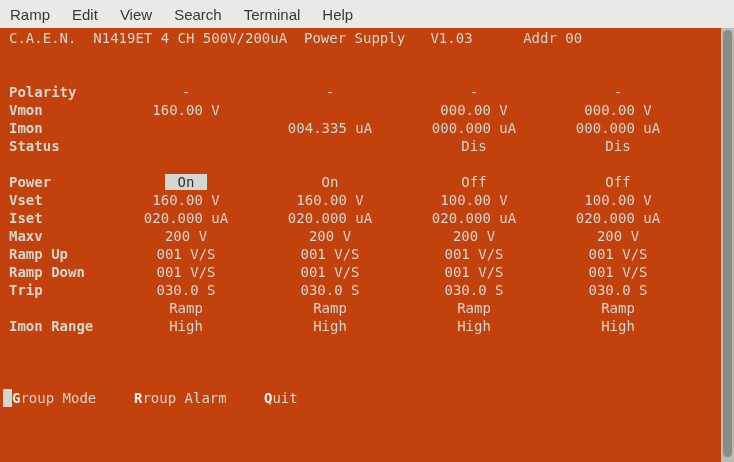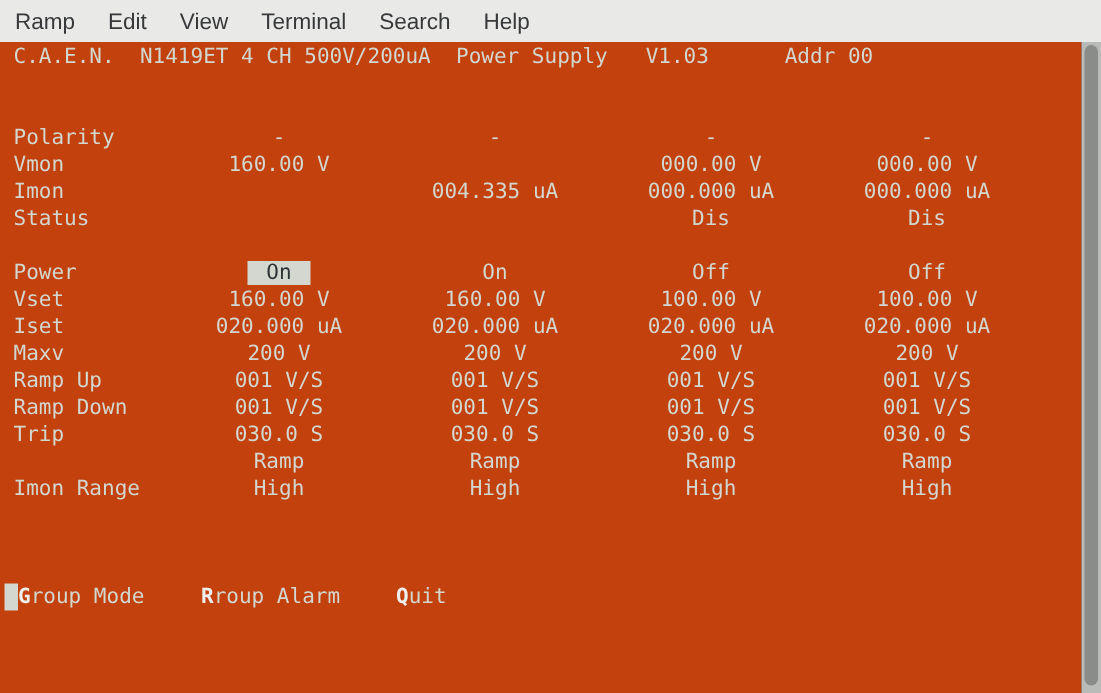--- a/index.html
+++ b/index.html
@@ -8,43 +8,43 @@
   
   .menubar{position:absolute;top:0;left:0;width:734px;height:28px;background:#e9e9e7;
            display:flex;align-items:center;box-sizing:border-box;padding-left:2px;
            font-family:"Liberation Sans",sans-serif;font-size:15px;color:#36383a;}
   .mitem{padding:3px 8px;margin-right:6px;cursor:default;}
   
   .term{position:absolute;top:28px;left:0;width:721px;height:434px;background:#c2410c;
         box-sizing:border-box;padding-top:1px;font-size:14px;color:#d3d7cf;}
   .line{position:relative;height:18px;line-height:18px;white-space:pre;}
   .hdrline{padding-left:9px;}
-  .rlabel{position:absolute;left:9px;top:0;}
+  .rlabel{position:absolute;left:9px;top:0;font-weight:bold;}
   .cell{position:absolute;top:0;width:144px;text-align:center;}
   .c0{left:114px}.c1{left:258px}.c2{left:402px}.c3{left:546px}
   .sel{background:#d3d7cf;color:#2e3436;padding:0 13px;}
   .cursor{position:absolute;left:3px;top:0;width:9px;height:18px;background:#d3d7cf;}
   .cmd{position:absolute;top:0;}
   .cmd-group{left:12px}.cmd-reset{left:134px}.cmd-quit{left:264px}
   .hot{font-weight:bold;color:#eeeeec;}
   
   .scrollbar{position:absolute;top:28px;left:721px;width:13px;height:434px;background:#b9bbb8;}
   .thumb{position:absolute;left:2px;top:2px;width:9px;height:427px;background:#8a8c89;border-radius:4.5px;}
 </style>
 </head>
 <body>
 
 <div class="screen">
 
   <div class="menubar">
     <span class="mitem">Ramp</span>
     <span class="mitem">Edit</span>
     <span class="mitem">View</span>
+    <span class="mitem">Search</span>
     <span class="mitem">Terminal</span>
-    <span class="mitem">Search</span>
     <span class="mitem">Help</span>
   </div>
 
   <div class="term">
 
     <div class="line hdrline">C.A.E.N.  N1419ET 4 CH 500V/200uA  Power Supply   V1.03      Addr 00</div>
     <div class="line"></div>
 
     <div class="line"></div>
 

